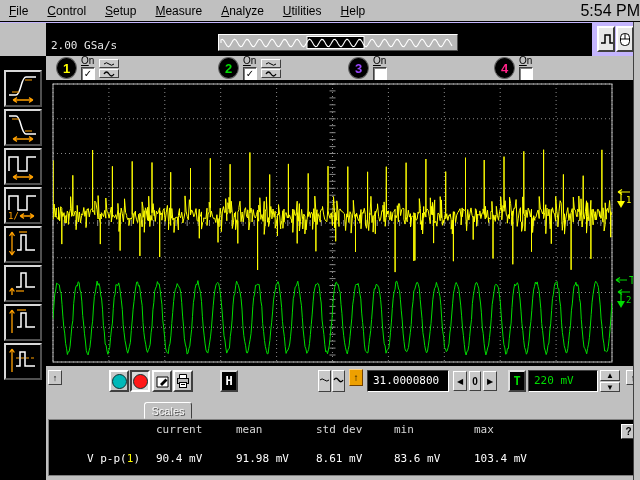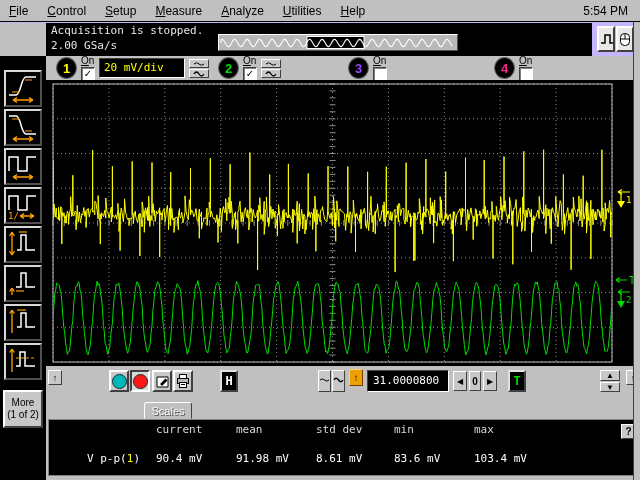--- a/index.html
+++ b/index.html
@@ -4,21 +4,21 @@
 <style>
   html,body{margin:0;padding:0;background:#555;}
   #screen{position:relative;width:640px;height:480px;background:#c4b5fd;overflow:hidden;
           font-family:"Liberation Sans",sans-serif;-webkit-font-smoothing:none;}
   
   .menubar{position:absolute;left:0;top:0;width:640px;height:22px;background:#c0c0c0;
            border-bottom:1px solid #000;display:flex;align-items:center;gap:19px;
            padding-left:9px;box-sizing:border-box;font-size:12px;color:#000;}
   .menuitem{cursor:default;}
   .accel{text-decoration:underline;}
-  .clock{margin-left:auto;padding-right:12px;font-size:12px;}
+  .clock{margin-left:auto;font-size:16px;}
   
   .status-black{position:absolute;left:46px;top:23px;width:546px;height:33px;background:#000;}
   .stat-line{position:absolute;left:5px;color:#e8e8e8;font:11px "DejaVu Sans Mono",monospace;white-space:pre;}
   .membar{position:absolute;left:172px;top:11px;width:240px;height:17px;background:#b8b8b8;
           border:1px solid;border-color:#ffffff #505050 #505050 #ffffff;box-sizing:border-box;}
   .corner-box{position:absolute;left:0;top:23px;width:46px;height:33px;background:#c0c0c0;}
   .tr-btn{position:absolute;top:26px;width:18px;height:26px;background:#e8e8e8;
           border:2px solid;border-color:#fff #404040 #404040 #fff;box-sizing:border-box;
           display:flex;align-items:center;justify-content:center;padding:0;}
   
@@ -91,21 +91,20 @@
     <span class="menuitem"><span class="accel">S</span><span>etup</span></span>
     <span class="menuitem"><span class="accel">M</span><span>easure</span></span>
     <span class="menuitem"><span class="accel">A</span><span>nalyze</span></span>
     <span class="menuitem"><span class="accel">U</span><span>tilities</span></span>
     <span class="menuitem"><span class="accel">H</span><span>elp</span></span>
     <span class="clock">5:54 PM</span>
   </div>
 
   <div class="corner-box"></div>
   <div class="status-black">
-    <span class="stat-line" style="top:1px">Acquisition is stopped.</span>
     <span class="stat-line" style="top:16px">2.00 GSa/s</span>
     <div class="membar">
       <svg id="membar-svg" width="236" height="13">
           <rect x="88" y="0.5" width="57" height="12" fill="#000" stroke="#fff"></rect>
           <path d="M2 7 L2 3.8 L3.5 3.3 L5 4.8 L6.5 7.5 L8 9.9 L9.5 10.8 L11 9.6 L12.5 7.0 L14 4.4 L15.5 3.2 L17 4.1 L18.5 6.5 L20 9.2 L21.5 10.7 L23 10.2 L24.5 7.9 L26 5.2 L27.5 3.4 L29 3.6 L30.5 5.6 L32 8.4 L33.5 10.4 L35 10.6 L36.5 8.8 L38 6.1 L39.5 3.8 L41 3.3 L42.5 4.8 L44 7.5 L45.5 9.9 L47 10.8 L48.5 9.6 L50 7.0 L51.5 4.4 L53 3.2 L54.5 4.1 L56 6.5 L57.5 9.2 L59 10.7 L60.5 10.2 L62 7.9 L63.5 5.2 L65 3.4 L66.5 3.6 L68 5.6 L69.5 8.4 L71 10.4 L72.5 10.6 L74 8.8 L75.5 6.1 L77 3.8 L78.5 3.3 L80 4.8 L81.5 7.5 L83 9.9 L84.5 10.8 L86 9.6 L87.5 7.0 L89 4.4 L90.5 3.2 L92 4.1 L93.5 6.5 L95 9.2 L96.5 10.7 L98 10.2 L99.5 7.9 L101 5.2 L102.5 3.4 L104 3.6 L105.5 5.6 L107 8.4 L108.5 10.4 L110 10.6 L111.5 8.8 L113 6.1 L114.5 3.8 L116 3.3 L117.5 4.8 L119 7.5 L120.5 9.9 L122 10.8 L123.5 9.6 L125 7.0 L126.5 4.4 L128 3.2 L129.5 4.1 L131 6.5 L132.5 9.2 L134 10.7 L135.5 10.2 L137 7.9 L138.5 5.2 L140 3.4 L141.5 3.6 L143 5.6 L144.5 8.4 L146 10.4 L147.5 10.6 L149 8.8 L150.5 6.1 L152 3.8 L153.5 3.3 L155 4.8 L156.5 7.5 L158 9.9 L159.5 10.8 L161 9.6 L162.5 7.0 L164 4.4 L165.5 3.2 L167 4.1 L168.5 6.5 L170 9.2 L171.5 10.7 L173 10.2 L174.5 7.9 L176 5.2 L177.5 3.4 L179 3.6 L180.5 5.6 L182 8.4 L183.5 10.4 L185 10.6 L186.5 8.8 L188 6.1 L189.5 3.8 L191 3.3 L192.5 4.8 L194 7.5 L195.5 9.9 L197 10.8 L198.5 9.6 L200 7.0 L201.5 4.4 L203 3.2 L204.5 4.1 L206 6.5 L207.5 9.2 L209 10.7 L210.5 10.2 L212 7.9 L213.5 5.2 L215 3.4 L216.5 3.6 L218 5.6 L219.5 8.4 L221 10.4 L222.5 10.6 L224 8.8 L225.5 6.1 L227 3.8 L228.5 3.3 L230 4.8 L231.5 7.5 L233 9.9" stroke="#fff" fill="none" stroke-width="1.1"></path>
         </svg>
     </div>
   </div>
   <button class="tr-btn" style="left:597px">
     <svg width="16" height="14">
@@ -125,21 +124,20 @@
     <div class="chgroup" style="left:10px">
       <button class="chnum">
           <span style="color: rgb(255, 255, 0);">1</span>
         </button>
       <div class="ongrp">
         <span class="onlabel"><span class="accel">O</span><span>n</span></span>
         <span class="cb">
             <span class="tick">✓</span>
           </span>
       </div>
-      <div class="chval" style="color: rgb(255, 255, 0);">20 mV/div</div>
       <div class="spincol">
         <button class="spinbtn">
             <svg width="12" height="7">
               <path d="M1 4 Q3.5 1.5 6 4 T11 4" stroke="#000" fill="none"></path>
             </svg>
           </button>
         <button class="spinbtn">
             <svg width="12" height="7">
               <path d="M1 4 Q3.5 0 6 4 T11 4" stroke="#000" fill="none" stroke-width="1.3"></path>
             </svg>
@@ -240,24 +238,20 @@
         <path d="M10 4 h9" stroke="#ffa000" stroke-width="1.2"></path>
         <path d="M10 21 H14 V7 H19 V21 H28" stroke="#fff" fill="none" stroke-width="1.5"></path>
       </svg>
     </button>
     <button class="sbtn" style="top:287px">
       <svg width="32" height="31" viewBox="0 0 32 31">
         <path d="M5 27 V4 M5 4 l-2.4 3.5 M5 4 l2.4 3.5" stroke="#ffa000" fill="none" stroke-width="1.3"></path>
         <path d="M9 13 H28" stroke="#ffa000" stroke-width="1.2" stroke-dasharray="3 2"></path>
         <path d="M9 21 H13 V7 H18 V21 H28" stroke="#fff" fill="none" stroke-width="1.5"></path>
       </svg>
-    </button>
-    <button class="gbtn" style="top:334px">
-      <span>More</span><br>
-      <span>(1 of 2)</span>
     </button>
   </div>
 
   <div class="scope-panel">
     <svg id="scope" width="588" height="286">
         <clipPath id="pc">
           <rect x="7" y="4" width="559" height="278"></rect>
         </clipPath>
         <line x1="7" y1="4" x2="7" y2="282" stroke="#8a8a8a" stroke-dasharray="1 3"></line>
         <line x1="62.9" y1="4" x2="62.9" y2="282" stroke="#8a8a8a" stroke-dasharray="1 3"></line>
@@ -423,20 +417,21 @@
           <path d="M1 4 Q3 0.5 5.5 4 T10 4" stroke="#000" fill="none" stroke-width="1.3"></path>
         </svg></button>
 
     <button class="bb orangebtn" style="left:303px;top:3px;width:14px;height:17px"><span>↑</span></button>
     <div class="bb disp" style="left:321px;top:4px;width:82px;height:22px">31.0000800 ms</div>
     <button class="bb navbtn" style="left:407px;top:5px;width:14px;height:20px"><span>◀</span></button>
     <button class="bb navbtn" style="left:423px;top:5px;width:12px;height:20px;font-size:10px;font-weight:bold">0</button>
     <button class="bb navbtn" style="left:437px;top:5px;width:14px;height:20px"><span>▶</span></button>
 
     <button class="bb blkbtn" style="left:462px;top:4px;width:18px;height:22px;color:#00dd00">T</button>
+    <div class="bb disp" style="left: 482px; top: 4px; width: 70px; height: 22px; color: rgb(0, 221, 0);">220 mV</div>
     <div class="bb" style="left:554px;top:4px;width:20px;height:22px;display:flex;flex-direction:column;gap:1px">
       <button class="navbtn" style="width:20px;height:11px;box-sizing:border-box"><span>▲</span></button>
       <button class="navbtn" style="width:20px;height:10px;box-sizing:border-box"><span>▼</span></button>
     </div>
     <button class="bb smallup" style="left:580px;top:4px"><span>↑</span></button>
   </div>
 
   <div class="measpanel">
     <button class="tab" style="left:98px;top:4px;width:48px;height:17px">Scales</button>
     <div class="measblack">

